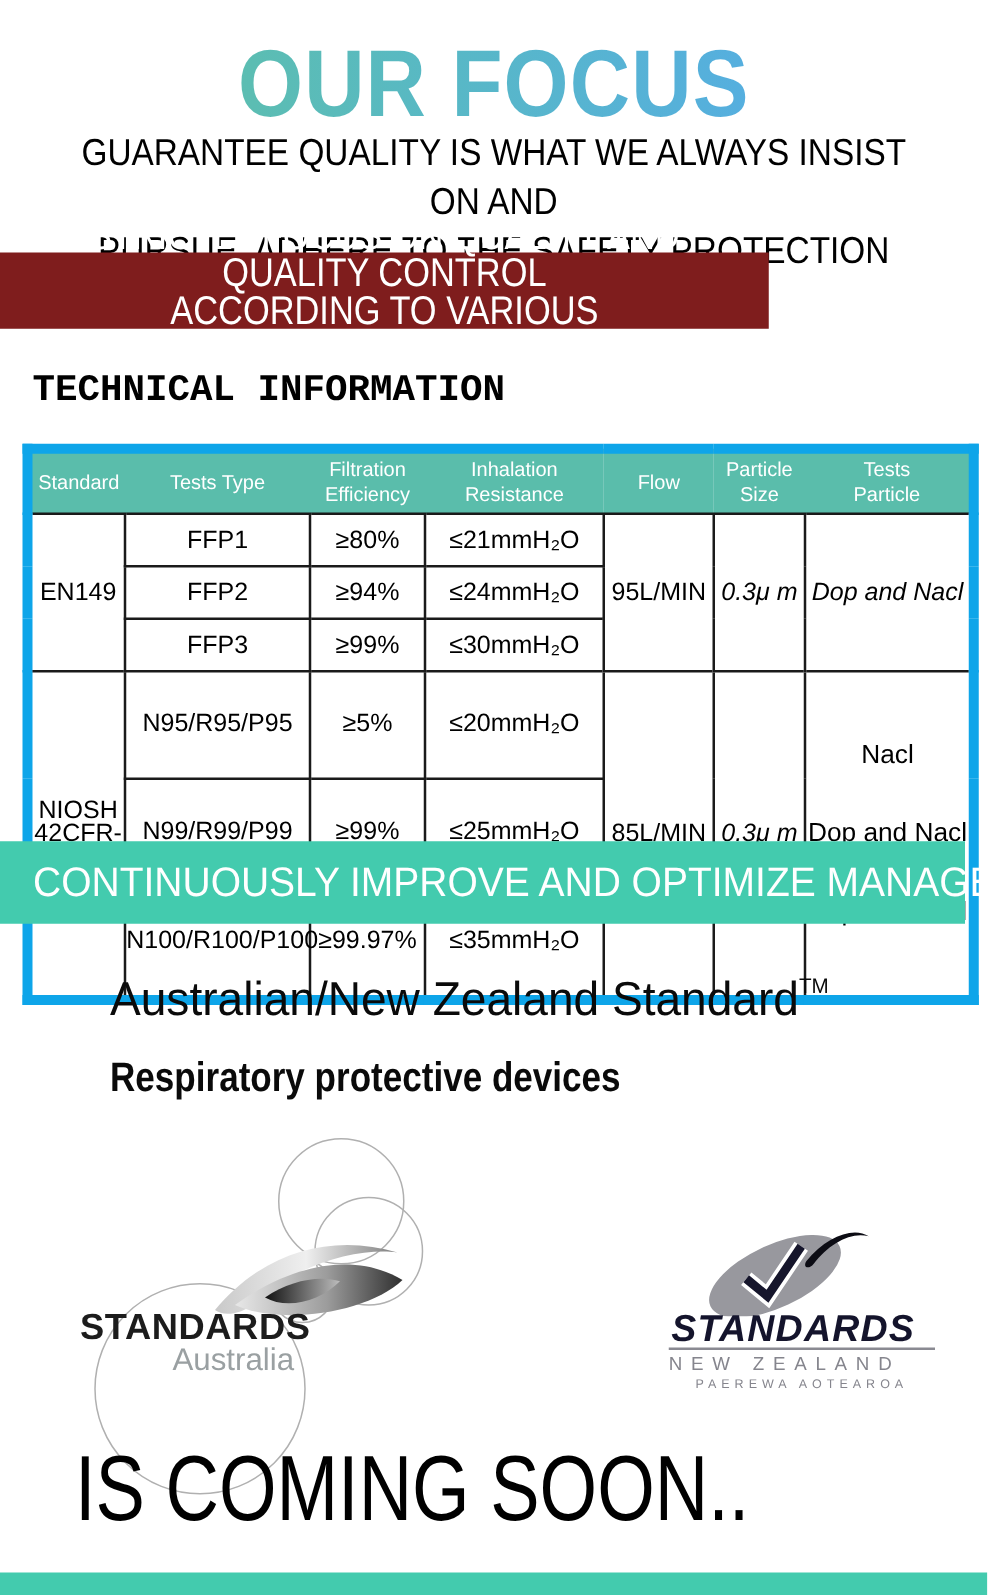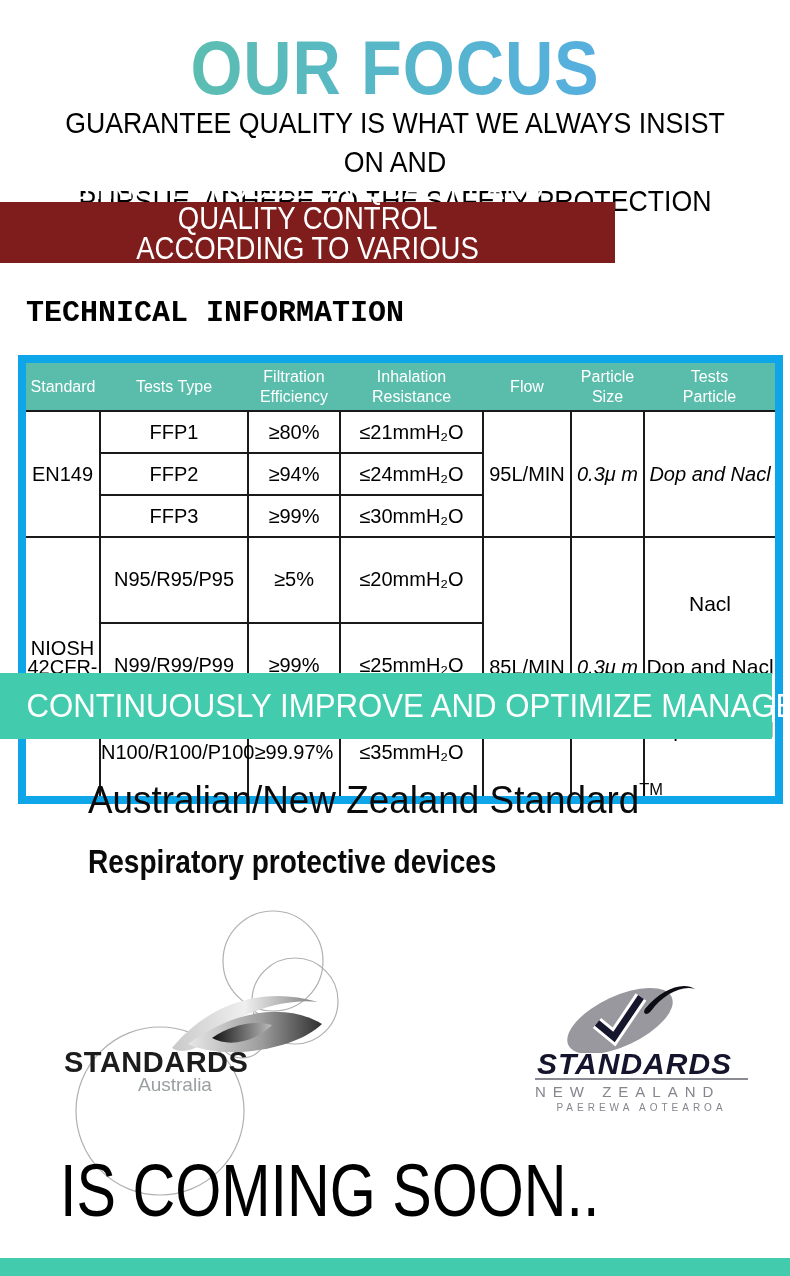--- a/index.html
+++ b/index.html
@@ -53,21 +53,21 @@
              white-space:nowrap;transform:scaleX(0.97);transform-origin:0 0;}
   .anz-title sup{font-size:17px;vertical-align:18px;letter-spacing:0;}
   .rpd-title{position:absolute;top:843px;left:88px;font-size:33px;font-weight:bold;
              color:#0a0a0a;white-space:nowrap;transform:scaleX(0.85);transform-origin:0 0;}
 
   
   .sa-logo{position:absolute;top:898px;left:60px;width:350px;height:310px;}
   .sa-logo svg{position:absolute;top:0;left:0;overflow:visible;}
   .sa-name{position:absolute;top:148px;left:4px;font-size:29px;font-weight:bold;
            color:#1c1c1c;letter-spacing:0.5px;}
-  .sa-region{position:absolute;top:176px;left:78px;font-size:19px;color:#9aa0a2;}
+  .sa-region{position:absolute;top:176px;left:78px;font-size:25px;color:#9aa0a2;}
 
   .nz-logo{position:absolute;top:983px;left:535px;width:240px;height:135px;}
   .nz-logo svg{position:absolute;top:0;left:0;}
   .nz-name{position:absolute;top:64px;left:2px;font-size:30px;font-weight:bold;
            font-style:italic;color:#14142c;letter-spacing:1px;}
   .nz-rule{position:absolute;top:95px;left:0;width:213px;height:2px;background:#8a8a92;}
   .nz-region{position:absolute;top:100px;left:0;width:213px;text-align:left;
              font-size:15px;letter-spacing:7px;color:#85858d;}
   .nz-tagline{position:absolute;top:119px;left:0;width:213px;text-align:center;
               font-size:10px;letter-spacing:4px;color:#85858d;}

